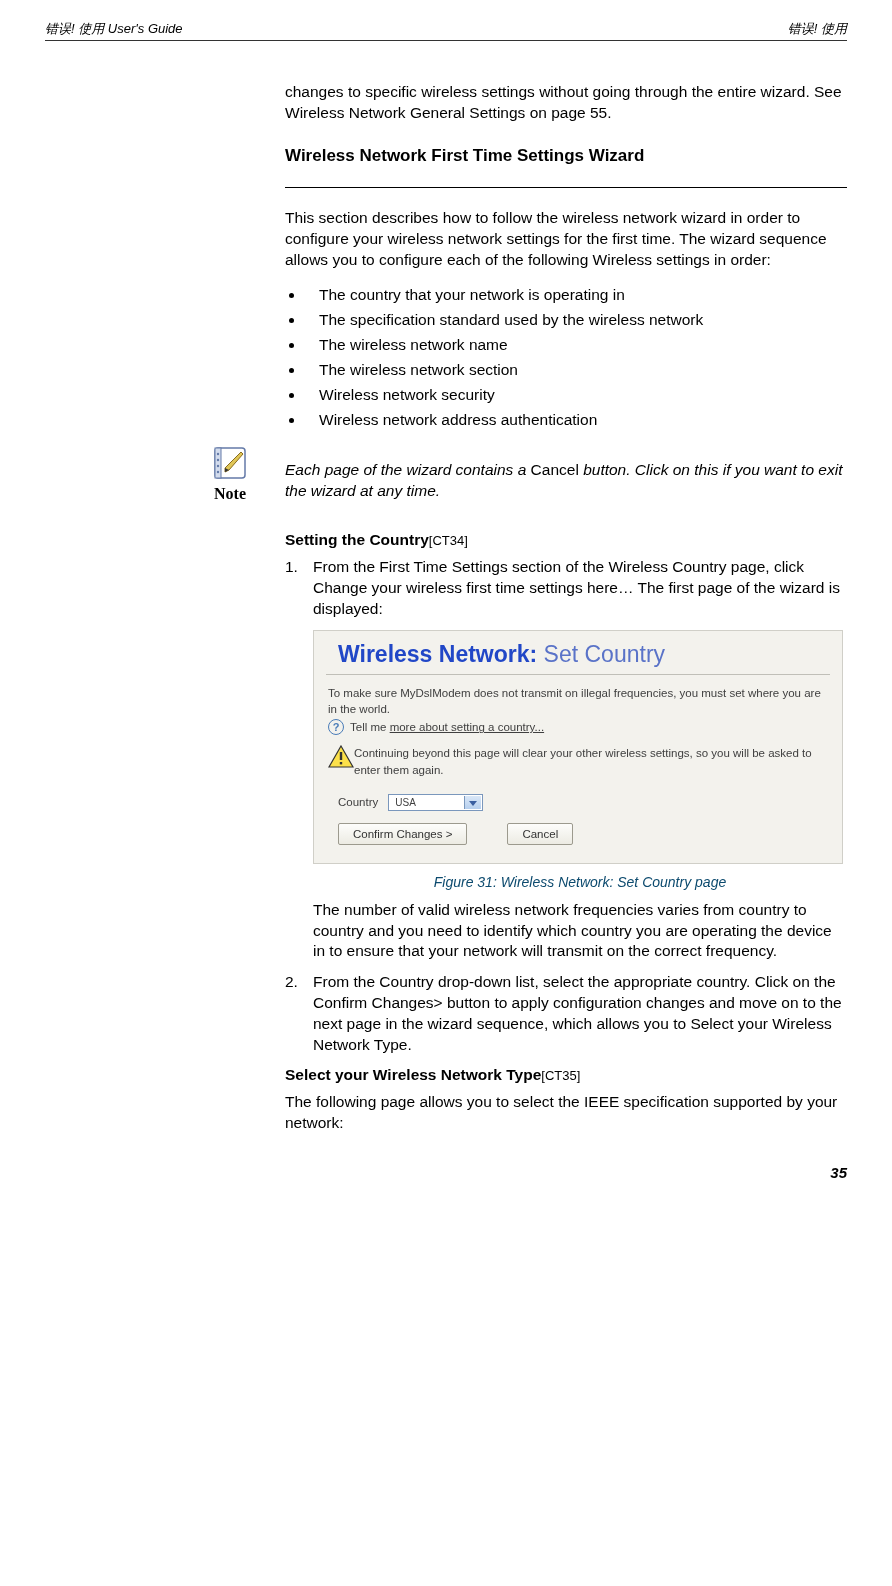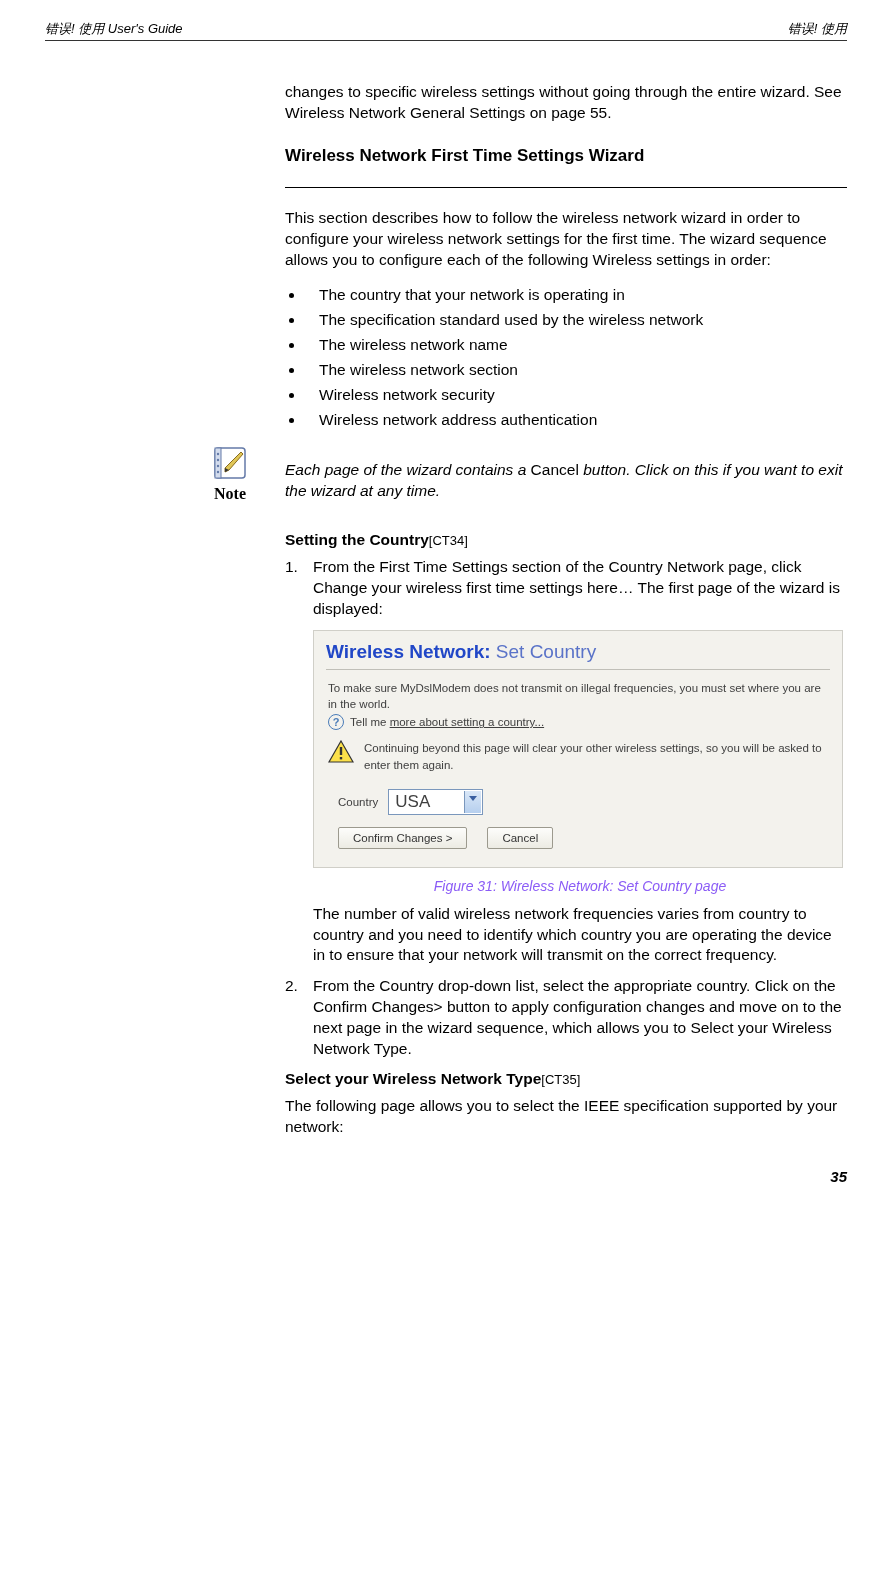--- a/index.html
+++ b/index.html
@@ -107,24 +107,24 @@
     }
     .screenshot-box {
       background: #f3f2ed;
       border: 1px solid #d0cfc8;
       padding: 0;
       margin: 6px 0 10px 28px;
       width: 530px;
     }
     .screenshot-title {
       font-family: Verdana, sans-serif;
-      font-size: 19px;
+      font-size: 23px;
       font-weight: bold;
       color: #2147c7;
-      padding: 10px 14px 2px 12px;
+      padding: 10px 14px 2px 24px;
     }
     .screenshot-title .light {
       font-weight: normal;
       color: #5a73c8;
     }
     .screenshot-hr {
       border: none;
       border-top: 1px solid #c0bfb8;
       margin: 4px 12px 10px 12px;
     }
@@ -157,21 +157,20 @@
       justify-content: center;
       flex-shrink: 0;
     }
     .help-link {
       color: #404040;
       text-decoration: underline;
     }
     .warning-row {
       display: flex;
       align-items: flex-start;
-      gap: 10px;
       margin: 6px 0 14px 0;
       justify-content: space-between;
     }
     .warning-icon {
       width: 26px;
       height: 24px;
       flex-shrink: 0;
     }
     .country-row {
       display: flex;
@@ -179,21 +178,21 @@
       gap: 10px;
       margin: 6px 0 12px 10px;
     }
     .country-label-ui {
       font-size: 11.5px;
     }
     .select-box {
       background: #fff;
       border: 1px solid #7a97bc;
       padding: 2px 22px 2px 6px;
-      font-size: 17px;
+      font-size: 10px;
       position: relative;
       min-width: 95px;
     }
     .select-box::after {
       content: "";
       position: absolute;
       right: 1px;
       top: 1px;
       bottom: 1px;
       width: 16px;
@@ -206,36 +205,36 @@
       top: 6px;
       width: 0;
       height: 0;
       border-left: 4px solid transparent;
       border-right: 4px solid transparent;
       border-top: 5px solid #3a5fa0;
       z-index: 2;
     }
     .button-row {
       display: flex;
-      gap: 20px;
+      gap: 40px;
       margin-left: 10px;
     }
     .ui-button {
       border: 1px solid #9c9a8e;
       background: linear-gradient(#fdfdfb, #ecebe3);
       padding: 4px 14px;
       font-family: Verdana, sans-serif;
       font-size: 11.5px;
       color: #333;
       border-radius: 2px;
     }
     .figure-caption {
       font-style: italic;
       font-size: 14px;
-      color: #8b5cf6;
+      color: #0c4a6e;
       text-align: center;
       margin: 10px 0 10px 28px;
     }
     .indented-para {
       margin-left: 28px;
       font-size: 15.5px;
       line-height: 1.35;
       margin-bottom: 10px;
     }
     .page-num {
@@ -294,21 +293,21 @@
     </div>
   </div>
 
   <div class="subsection-heading">
     <span>Setting the Country</span><span class="ct-code">[CT34]</span>
   </div>
 
   <div class="numbered-item">
     <div class="num">1.</div>
     <div>
-      <span>From the </span><span class="italic">First Time Settings</span><span> section of the </span><span class="italic">Country Network</span><span> page, click </span><span class="italic">Change your wireless first time settings here…</span><span> The first page of the wizard is displayed:</span>
+      <span>From the </span><span class="italic">First Time Settings</span><span> section of the </span><span class="italic">Wireless Country</span><span> page, click </span><span class="italic">Change your wireless first time settings here…</span><span> The first page of the wizard is displayed:</span>
     </div>
   </div>
 
   <div class="screenshot-box">
     <div class="screenshot-title">
       <span>Wireless Network:</span><span class="light"> Set Country</span>
     </div>
     <hr class="screenshot-hr">
     <div class="screenshot-body">
       <div class="screenshot-line">To make sure MyDslModem does not transmit on illegal frequencies, you must set where you are in the world.</div>

